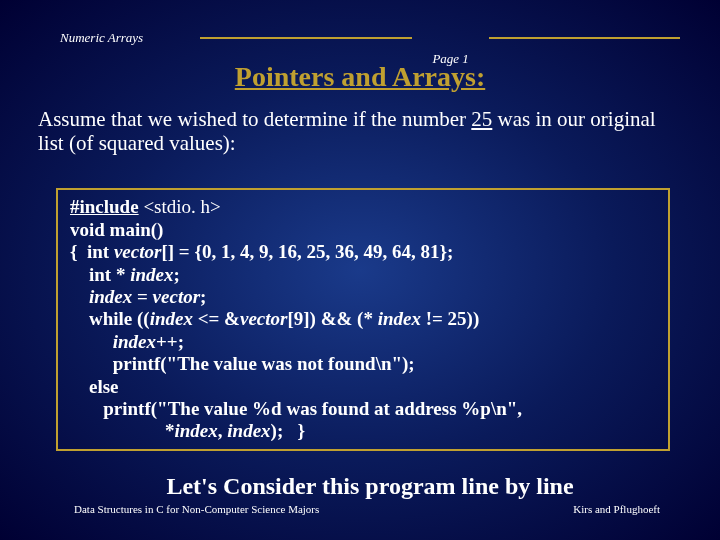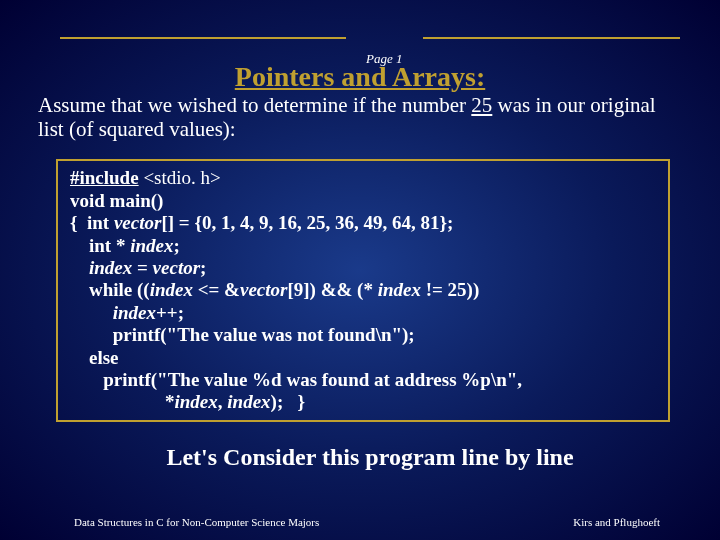--- a/index.html
+++ b/index.html
@@ -40,31 +40,32 @@
     padding: 0 20px;
     margin-top: 43px;
   }
   .title {
     text-align: center;
     font-size: 28px;
     font-weight: bold;
     text-decoration: underline;
     color: #c0a030;
     margin-top: -6px;
+    margin-bottom: 14px;
     font-family: "Times New Roman", serif;
   }
   .intro {
     color: #fff;
     font-size: 21px;
     padding: 0 38px 18px 38px;
     line-height: 1.15;
   }
   .intro .num { text-decoration: underline; }
   .codebox {
-    margin: 0 50px 0 56px;
+    margin: 15px 50px 0 56px;
     border: 2px solid #c0a030;
     padding: 6px 12px 6px 12px;
     color: #fff;
     font-size: 19px;
     line-height: 1.18;
     font-family: "Times New Roman", serif;
   }
   .codebox .kw { font-weight: bold; font-style: normal; }
   .codebox .it { font-style: italic; font-weight: bold; }
   .codebox .kwu { font-weight: bold; text-decoration: underline; }
@@ -73,34 +74,35 @@
   .subtitle {
     color: #fff;
     font-size: 24px;
     font-weight: bold;
     text-align: center;
     margin-top: 22px;
     margin-left: 20px;
   }
   .footer {
     position: absolute;
-    bottom: 12px;
+    bottom: 25px;
     left: 0;
     right: 0;
     display: flex;
     justify-content: space-between;
     padding: 0 60px 0 74px;
     font-size: 11px;
     color: #fff;
   }
 </style>
 </head>
 <body>
 
 <div class="header-row">
+  <div class="header-left">Numeric Arrays</div>
   <div class="header-line-left"></div>
   <div class="header-page">Page 1</div>
   <div class="header-line-right"></div>
 </div>
 
 <div class="title">Pointers and Arrays:</div>
 
 <div class="intro">
   <span>Assume that we wished to determine if the number </span><span class="num">25</span><span> was in our original list (of squared values):</span>
 </div>

